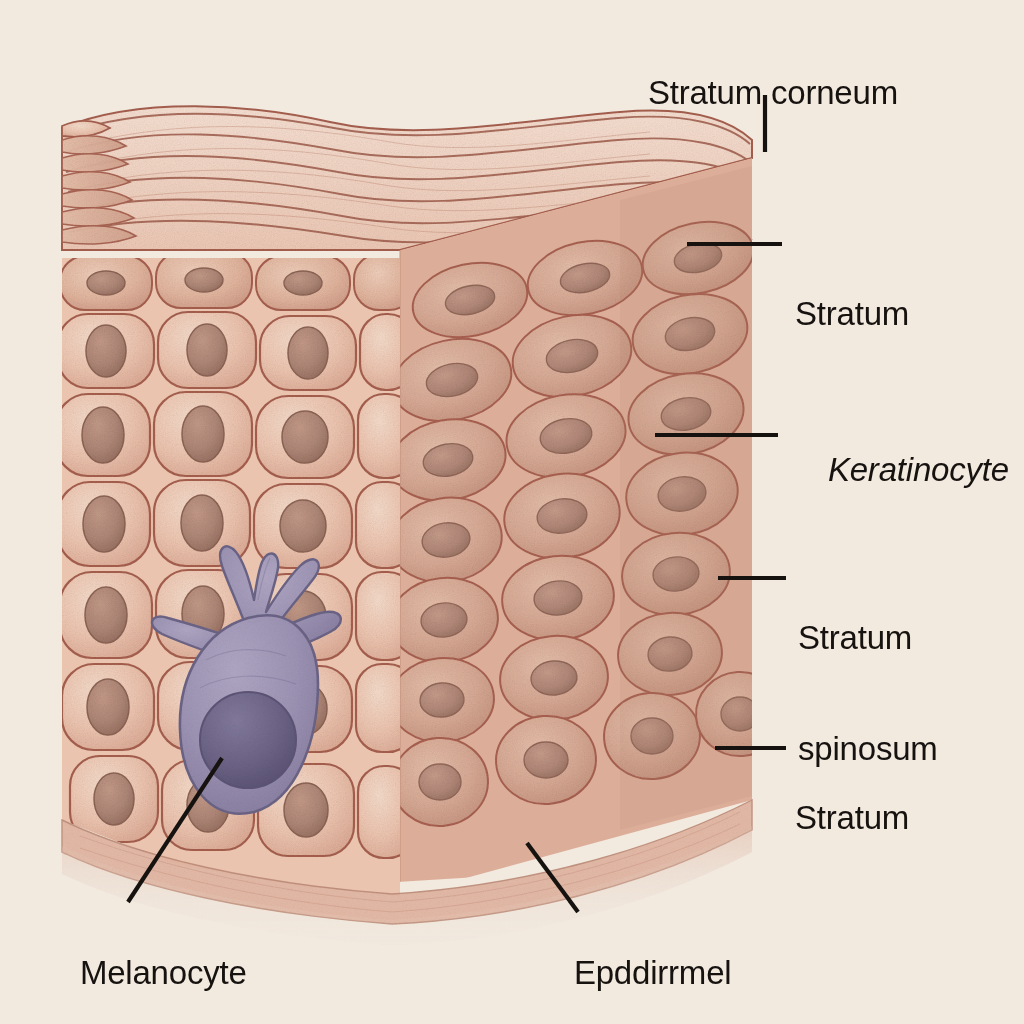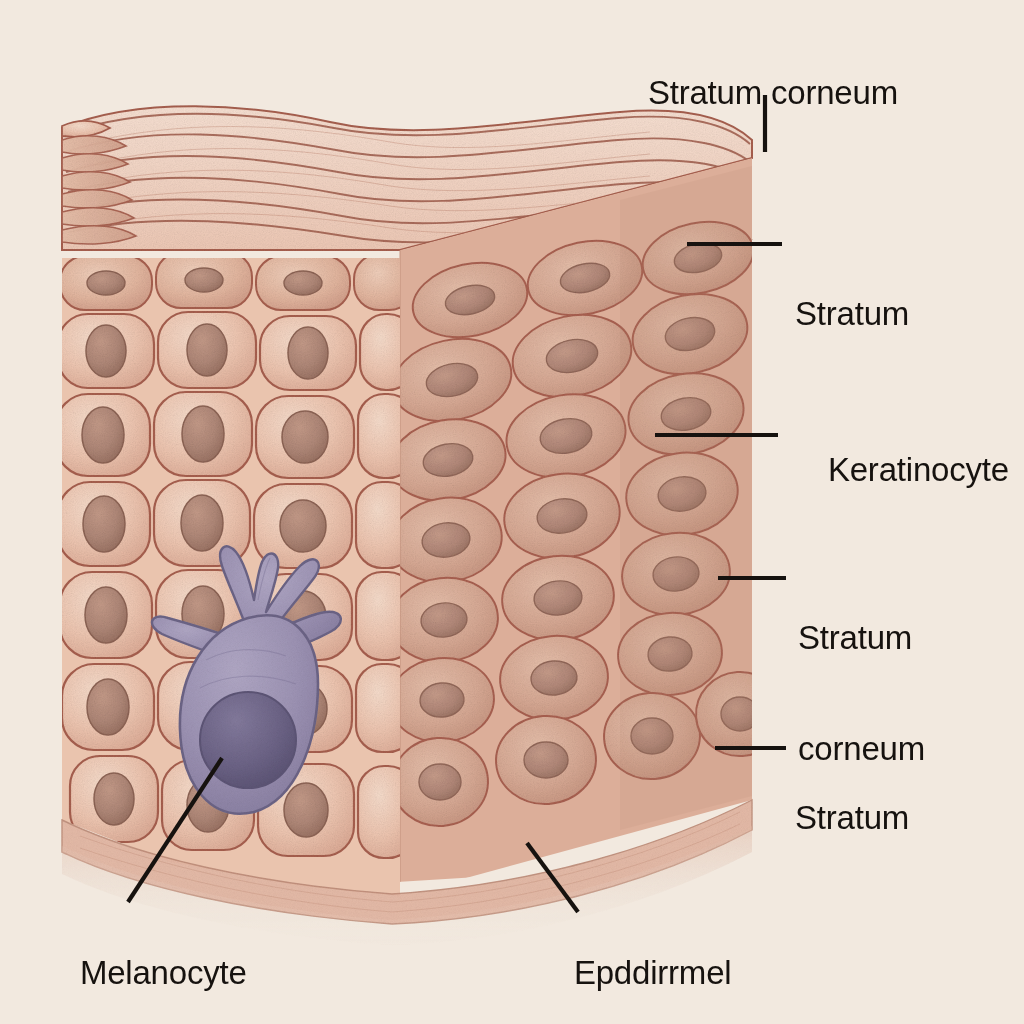--- a/index.html
+++ b/index.html
@@ -26,21 +26,21 @@
     position: absolute;
     color: #16120f;
     font-family: "Liberation Sans", sans-serif;
     font-size: 33px;
     line-height: 1.12;
     letter-spacing: -0.2px;
     white-space: pre;
   }
   .lbl-corneum   { left: 612px; top: 38px; }
   .lbl-granul    { left: 795px; top: 222px; }
-  .lbl-keratin   { left: 792px; top: 415px; }
+  .lbl-keratin   { left: 792px; top: 415px; font-style: italic; }
   .lbl-spinosum  { left: 798px; top: 546px; }
   .lbl-basale    { left: 795px; top: 726px; }
   .lbl-melano    { left: 44px;  top: 918px; }
   .lbl-epidermis { left: 538px; top: 918px; }
 </style>
 </head>
 <body>
 
 <div id="stage">
 
@@ -350,21 +350,21 @@
   <div class="label lbl-granul">
     <div>Stratum</div>
   </div>
 
   <div class="label lbl-keratin">
     <span>Keratinocyte</span>
   </div>
 
   <div class="label lbl-spinosum">
     <div>Stratum</div>
-    <div>corneum</div>
+    <div>spinosum</div>
   </div>
 
   <div class="label lbl-basale">
     <div>Stratum</div>
   </div>
 
   <div class="label lbl-melano">
     <span>Melanocyte</span>
   </div>
 

